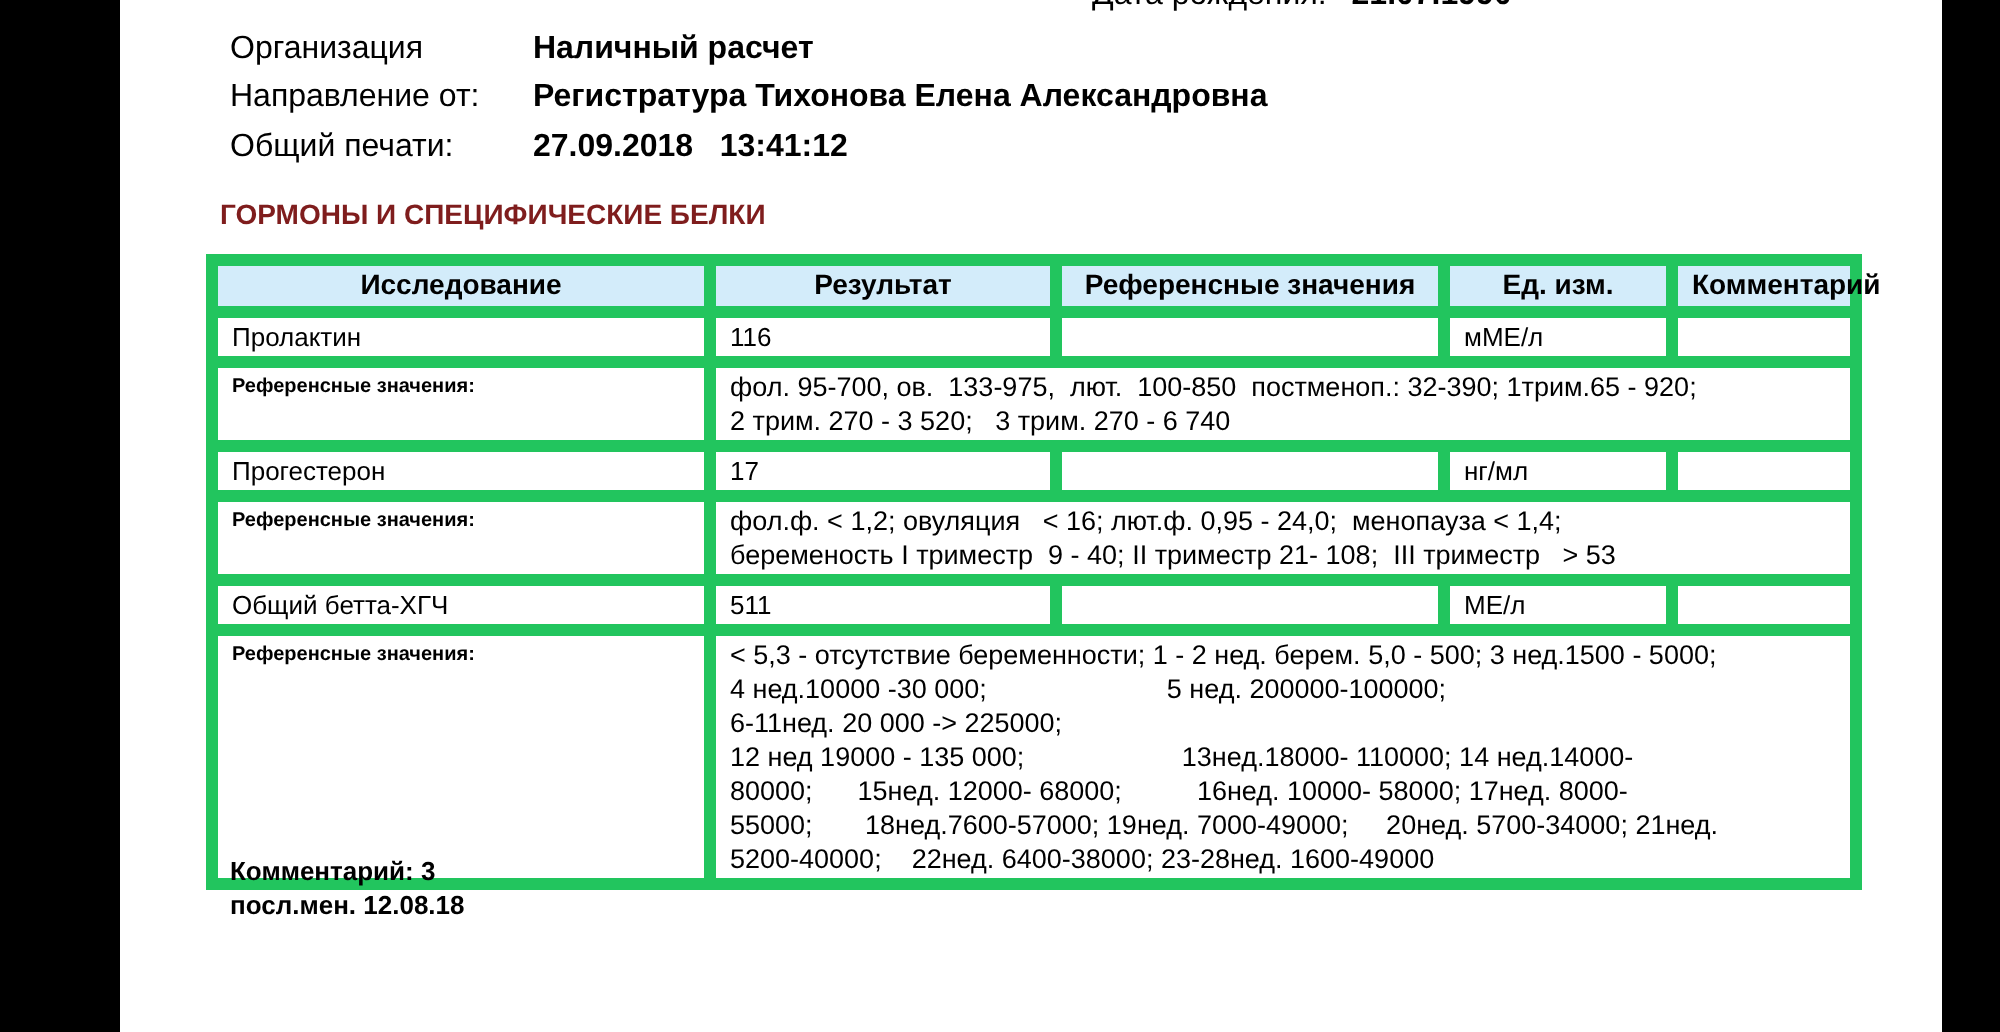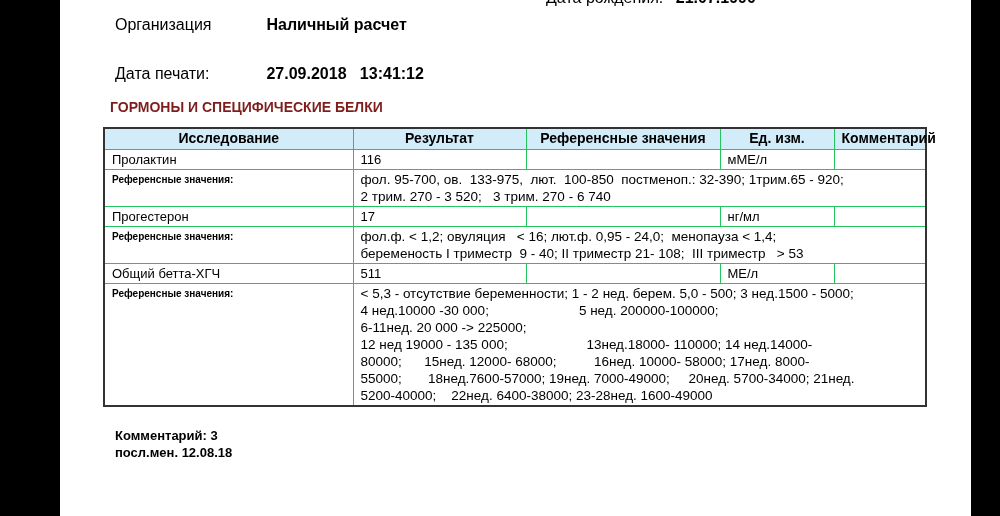--- a/index.html
+++ b/index.html
@@ -19,21 +19,21 @@
   .meta-row .val { font-weight: bold; }
   .section-title {
     position: absolute; left: 50px; top: 99px; font-size: 14px; font-weight: bold; color: #7f1d1d;
   }
   table.res {
     position: absolute; left: 43px; top: 127px; width: 822px;
     border-collapse: collapse; font-size: 13px; table-layout: fixed;
     border: 2px solid #333;
   }
   table.res td, table.res th {
-    border: 1px solid #22c55e; padding: 1px 7px; vertical-align: top; line-height: 17px;
+    border: 6px solid #22c55e; padding: 1px 7px; vertical-align: top; line-height: 17px;
   }
   table.res th {
     background: #d3ecfa; font-weight: bold; font-size: 14px; text-align: center; height: 18px;
   }
   table.res td.ref-lbl { font-weight: bold; font-size: 10px; }
   table.res td.ref { white-space: pre; font-size: 13.5px; margin-top: 44px; }
   .comment {
     position: absolute; left: 55px; top: 427px; font-size: 13px; font-weight: bold; line-height: 17px;
   }
 </style>
@@ -43,22 +43,26 @@
 <div class="page">
   <div class="cutoff">
     <span>Дата рождения:</span>
     <b>21.07.1990</b>
   </div>
 
   <div class="meta-row" style="top:16px">
     <span class="lbl">Организация</span>
     <span class="val">Наличный расчет</span>
   </div>
+  <div class="meta-row" style="top:40px">
+    <span class="lbl">Направление от:</span>
+    <span class="val">Регистратура Тихонова Елена Александровна</span>
+  </div>
   <div class="meta-row" style="top:65px">
-    <span class="lbl">Дата печати:</span>
+    <span class="lbl">Общий печати:</span>
     <span class="val" style="white-space:pre">27.09.2018   13:41:12</span>
   </div>
 
   <div class="section-title">ГОРМОНЫ И СПЕЦИФИЧЕСКИЕ БЕЛКИ</div>
 
   <table class="res">
     <colgroup>
       <col style="width:249px">
         <col style="width:173px">
         <col style="width:194px">

